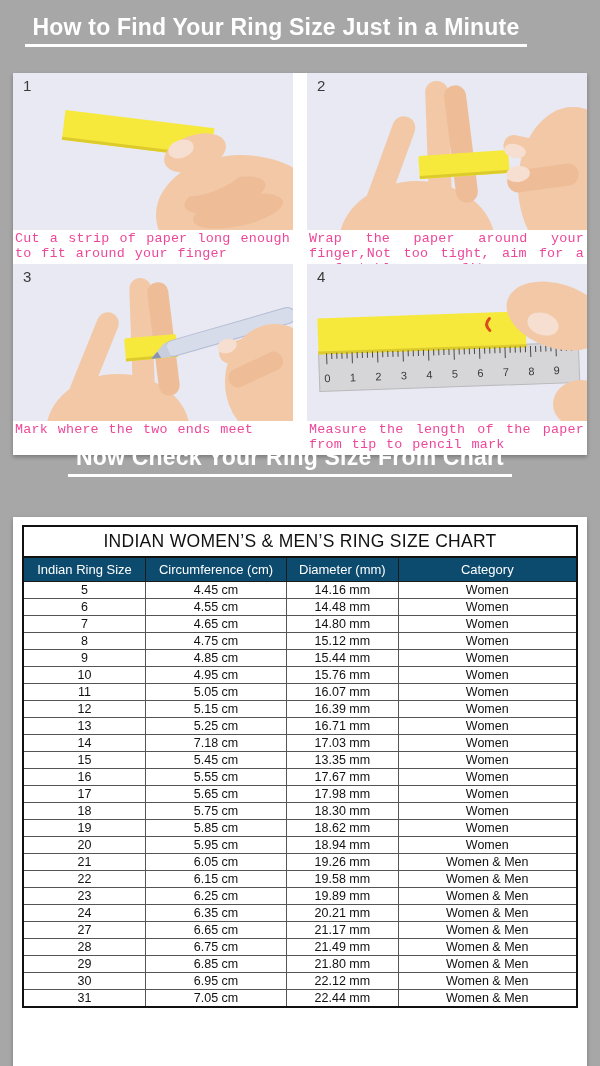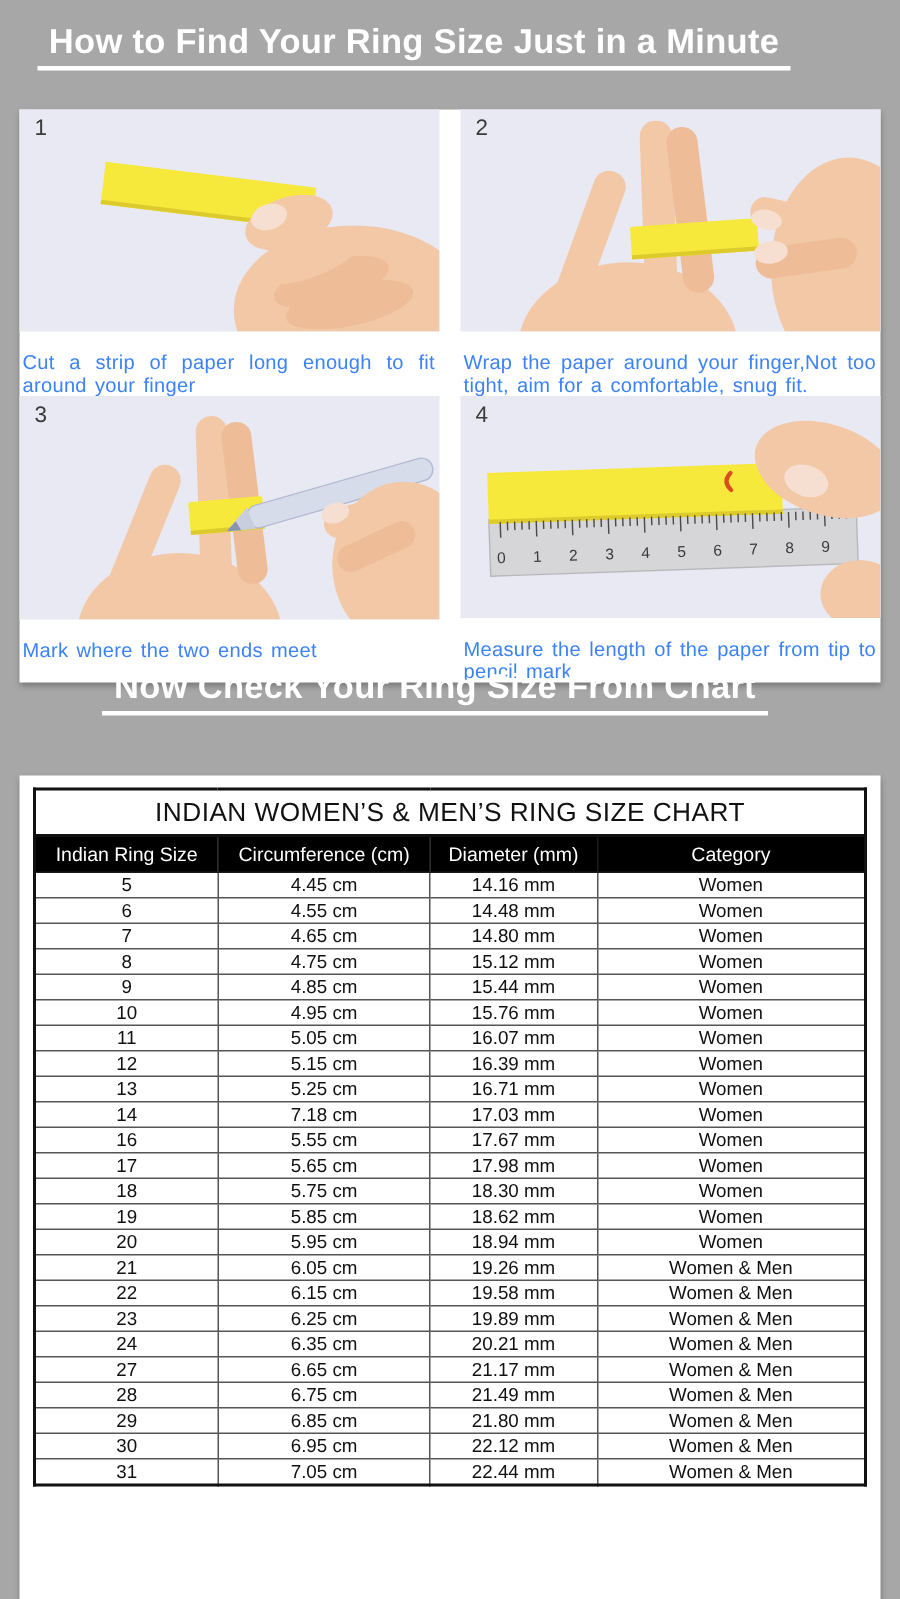--- a/index.html
+++ b/index.html
@@ -25,40 +25,40 @@
     column-gap:14px;
   }
   .step { display:flex; flex-direction:column; min-width:0; }
   .step-photo { position:relative; height:157px; background:#e8e9f2; overflow:hidden; }
   .step-num {
     position:absolute; top:4px; left:10px; z-index:2;
     font-size:15px; color:#3a3a3a;
   }
   .step-photo svg { position:absolute; left:0; top:0; width:100%; height:100%; }
   .step-caption {
-    height:30px; padding:13px 3px 0 2px;
-    font-size:13.4px; line-height:1.13; color:#3b82f6;
-    text-align:justify; letter-spacing:.2px; word-spacing:1.5px;
+    height:30px; padding:1px 3px 0 2px;
+    font-size:13.4px; line-height:1.13; color:#ec4899;
+    text-align:justify; letter-spacing:.2px; word-spacing:1.5px;font-family:Liberation Mono, monospace;
   }
 
   .table-panel {
     position:absolute; left:13px; top:517px; width:574px; height:595px;
     background:#ffffff; box-shadow:0 2px 4px rgba(0,0,0,.28);
   }
   table.ring {
     width:556px; margin:8px auto 0; border-collapse:collapse;
     table-layout:fixed; border:2px solid #111;
   }
   table.ring td, table.ring th { text-align:center; padding:0; }
   td.chart-title {
     border:2px solid #111; height:29px;
     font-size:17.5px; color:#111; letter-spacing:.3px;
   }
   tr.head-row th {
-    background:#000000; color:#fff; font-weight:normal;
+    background:#0c4a6e; color:#fff; font-weight:normal;
     font-size:13px; height:23px; border:1px solid #1b1b1b;
     border-left:1px solid #6a6a6a;
   }
   tr.head-row th:first-child { border-left:1px solid #1b1b1b; }
   tbody.rows td {
     border:1px solid #555; font-size:12.5px; color:#111; height:16px;
   }
 
   
   .skin { fill:#f3c8a6; }
@@ -321,20 +321,26 @@
           <td>16.71 mm</td>
           <td>Women</td>
         </tr>
         <tr>
           <td>14</td>
           <td>7.18 cm</td>
           <td>17.03 mm</td>
           <td>Women</td>
         </tr>
         <tr>
+          <td>15</td>
+          <td>5.45 cm</td>
+          <td>13.35 mm</td>
+          <td>Women</td>
+        </tr>
+        <tr>
           <td>16</td>
           <td>5.55 cm</td>
           <td>17.67 mm</td>
           <td>Women</td>
         </tr>
         <tr>
           <td>17</td>
           <td>5.65 cm</td>
           <td>17.98 mm</td>
           <td>Women</td>

